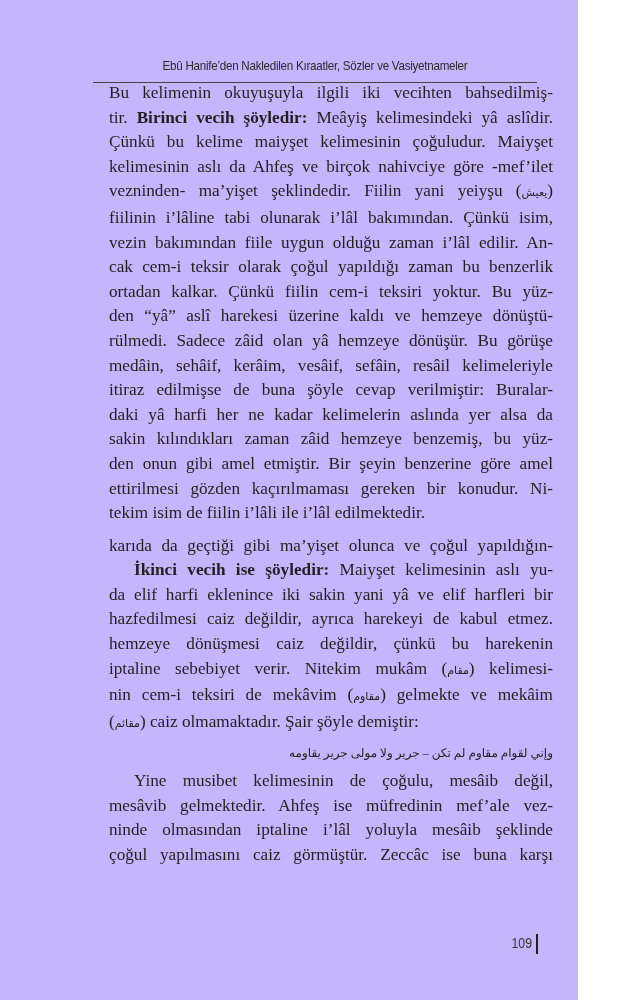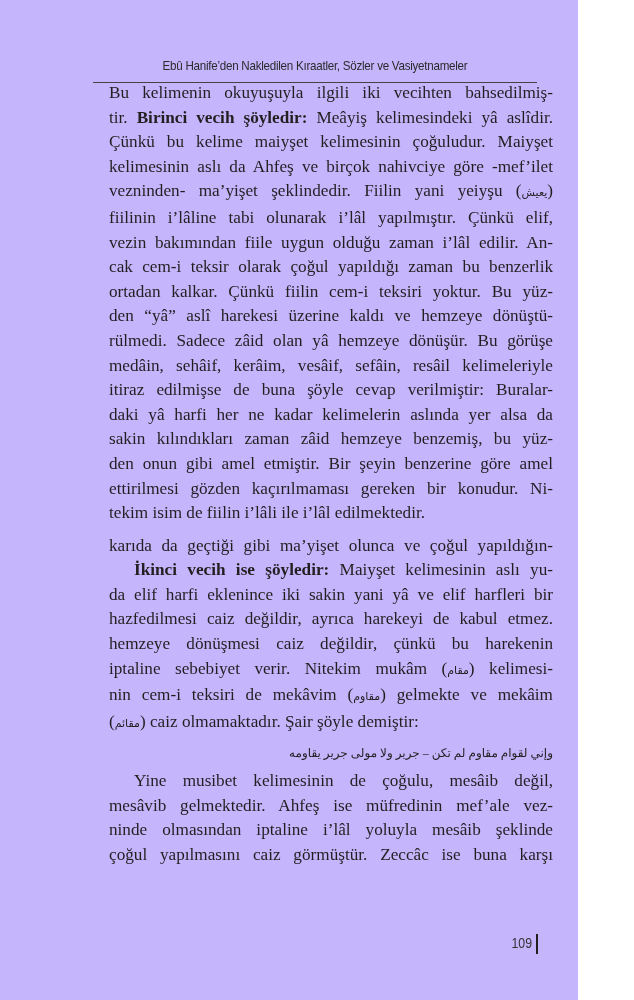--- a/index.html
+++ b/index.html
@@ -48,21 +48,21 @@
   <div class="running-head">Ebû Hanife’den Nakledilen Kıraatler, Sözler ve Vasiyetnameler</div>
   <div class="head-rule"></div>
 
   <div class="body-text">
     <p>
       <span class="line">Bu kelimenin okuyuşuyla ilgili iki vecihten bahsedilmiş-</span>
       <span class="line"><span>tir. </span><b>Birinci vecih şöyledir:</b><span> Meâyiş kelimesindeki yâ aslîdir.</span></span>
       <span class="line">Çünkü bu kelime maiyşet kelimesinin çoğuludur. Maiyşet</span>
       <span class="line">kelimesinin aslı da Ahfeş ve birçok nahivciye göre -mef’ilet</span>
       <span class="line"><span>vezninden- ma’yişet şeklindedir. Fiilin yani yeiyşu (</span><span class="ar">يعيش</span><span>)</span></span>
-      <span class="line">fiilinin i’lâline tabi olunarak i’lâl yapılmıştır. Çünkü elif,</span>
+      <span class="line">fiilinin i’lâline tabi olunarak i’lâl bakımından. Çünkü isim,</span>
       <span class="line">vezin bakımından fiile uygun olduğu zaman i’lâl edilir. An-</span>
       <span class="line">cak cem-i teksir olarak çoğul yapıldığı zaman bu benzerlik</span>
       <span class="line">ortadan kalkar. Çünkü fiilin cem-i teksiri yoktur. Bu yüz-</span>
       <span class="line">den “yâ” aslî harekesi üzerine kaldı ve hemzeye dönüştü-</span>
       <span class="line">rülmedi. Sadece zâid olan yâ hemzeye dönüşür. Bu görüşe</span>
       <span class="line">medâin, sehâif, kerâim, vesâif, sefâin, resâil kelimeleriyle</span>
       <span class="line">itiraz edilmişse de buna şöyle cevap verilmiştir: Buralar-</span>
       <span class="line">daki yâ harfi her ne kadar kelimelerin aslında yer alsa da</span>
       <span class="line">sakin kılındıkları zaman zâid hemzeye benzemiş, bu yüz-</span>
       <span class="line">den onun gibi amel etmiştir. Bir şeyin benzerine göre amel</span>

